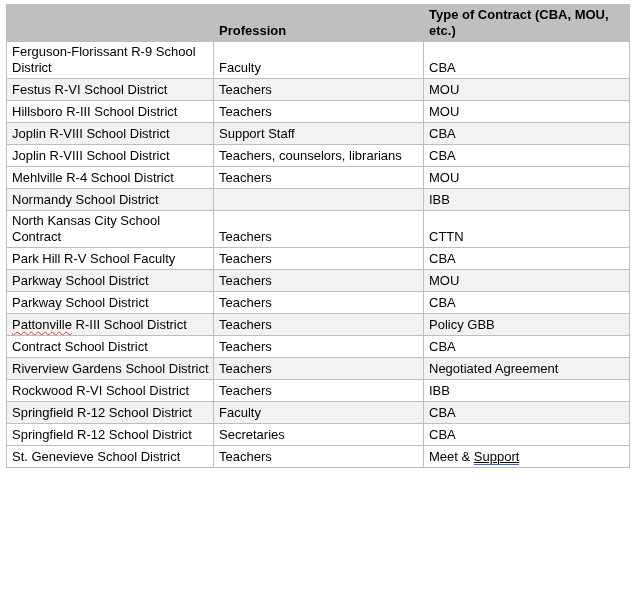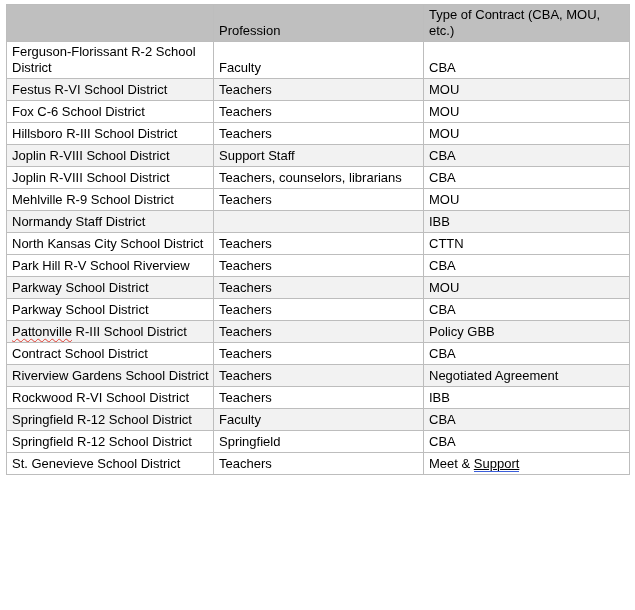--- a/index.html
+++ b/index.html
@@ -35,21 +35,21 @@
   th,td{
     border:1px solid var(--border);
     padding:2px 4px 3px 5px;
     vertical-align:bottom;
     text-align:left;
     overflow:hidden;
     word-wrap:break-word;
   }
   thead th{
     background:var(--header_bg);
-    font-weight:normal;
+    font-weight:bold;
     height:16px;
   }
   tbody td{
     height:16px;
     background:#fff;
   }
   tr.shaded td{
     background:var(--stripe_bg);
   }
   .squiggle{
@@ -78,66 +78,61 @@
     </colgroup>
     <thead>
       <tr>
         <th></th>
         <th>Profession</th>
         <th>Type of Contract (CBA, MOU, etc.)</th>
       </tr>
     </thead>
     <tbody id="rows">
         <tr>
-          <td>Ferguson-Florissant R-2 School District</td>
+          <td>Ferguson-Florissant R-9 School District</td>
           <td>Faculty</td>
           <td>CBA</td>
         </tr>
         <tr class="shaded">
           <td>Festus R-VI School District</td>
-          <td>Teachers</td>
-          <td>MOU</td>
-        </tr>
-        <tr>
-          <td>Fox C-6 School District</td>
           <td>Teachers</td>
           <td>MOU</td>
         </tr>
         <tr>
           <td>Hillsboro R-III School District</td>
           <td>Teachers</td>
           <td>MOU</td>
         </tr>
         <tr class="shaded">
           <td>Joplin R-VIII School District</td>
           <td>Support Staff</td>
           <td>CBA</td>
         </tr>
         <tr>
           <td>Joplin R-VIII School District</td>
           <td>Teachers, counselors, librarians</td>
           <td>CBA</td>
         </tr>
         <tr>
-          <td>Mehlville R-9 School District</td>
+          <td>Mehlville R-4 School District</td>
           <td>Teachers</td>
           <td>MOU</td>
         </tr>
         <tr class="shaded">
-          <td>Normandy Staff District</td>
+          <td>Normandy School District</td>
           <td></td>
           <td>IBB</td>
         </tr>
         <tr>
-          <td>North Kansas City School District</td>
+          <td>North Kansas City School Contract</td>
           <td>Teachers</td>
           <td>CTTN</td>
         </tr>
         <tr>
-          <td>Park Hill R-V School Riverview</td>
+          <td>Park Hill R-V School Faculty</td>
           <td>Teachers</td>
           <td>CBA</td>
         </tr>
         <tr class="shaded">
           <td>Parkway School District</td>
           <td>Teachers</td>
           <td>MOU</td>
         </tr>
         <tr>
           <td>Parkway School District</td>
@@ -164,21 +159,21 @@
           <td>Teachers</td>
           <td>IBB</td>
         </tr>
         <tr class="shaded">
           <td>Springfield R-12 School District</td>
           <td>Faculty</td>
           <td>CBA</td>
         </tr>
         <tr>
           <td>Springfield R-12 School District</td>
-          <td>Springfield</td>
+          <td>Secretaries</td>
           <td>CBA</td>
         </tr>
         <tr>
           <td>St. Genevieve School District</td>
           <td>Teachers</td>
           <td>Meet &amp; <span class="grammar">Support</span></td>
         </tr>
       </tbody>
   </table>
 </div>

